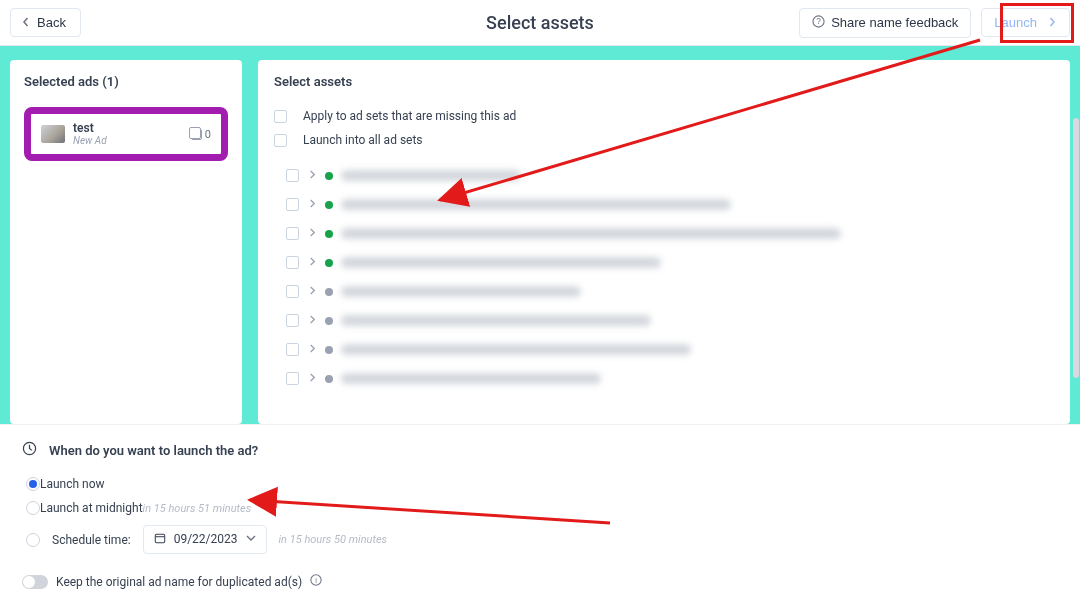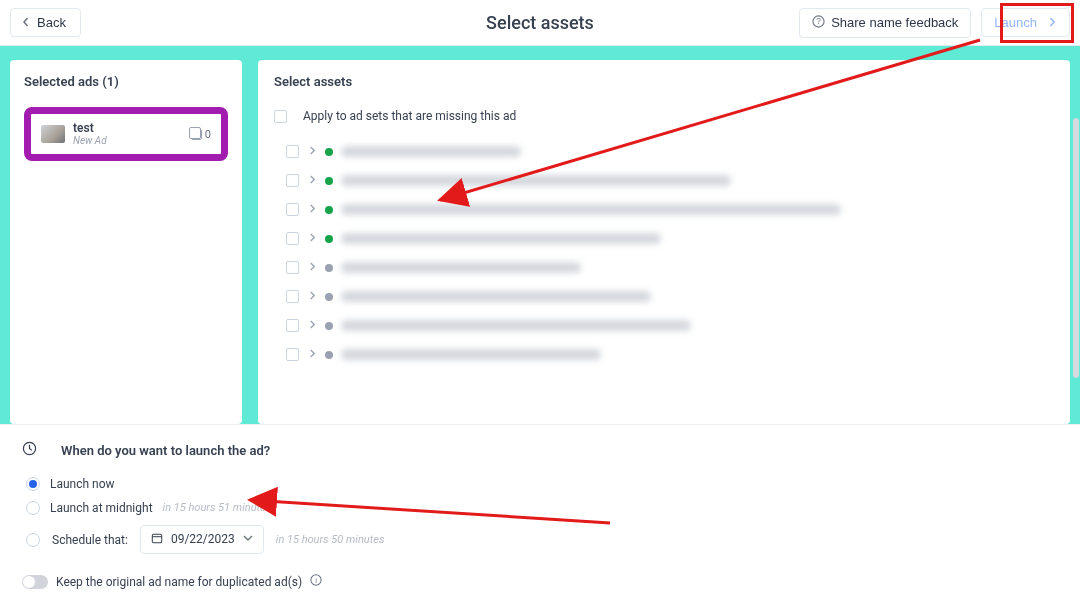--- a/index.html
+++ b/index.html
@@ -215,27 +215,26 @@
     background: #fff;
     border-top: 1px solid #eef0f3;
     padding: 16px 22px 16px 22px;
     font-size: 13px;
     color: #374151;
   }
   .bottom-title {
     font-weight: 600;
     display: flex;
     align-items: center;
-    gap: 24px;
+    gap: 12px;
     margin-bottom: 18px;
   }
   .radio-row {
     display: flex;
-    align-items: flex-start;
-    gap: 10px;
+    align-items: flex-end;
     font-size: 12px;
     margin-bottom: 10px;
     margin-left: 4px;
   }
   .radio {
     width: 14px; height: 14px;
     border: 1px solid #cbd5e1;
     border-radius: 50%;
     display: inline-flex;
     align-items: center;
@@ -355,20 +354,24 @@
     </div>
   </div>
 
   <div class="main">
     <div class="main-title">Select assets</div>
 
     <label class="check-line">
       <span class="cb"></span>
       <span>Apply to ad sets that are missing this ad</span>
     </label>
+    <label class="check-line">
+      <span class="cb"></span>
+      <span>Launch into all ad sets</span>
+    </label>
 
     <div class="asset-list" id="asset-list">
         <div class="asset-row">
           <span class="cb"></span>
           <span class="chev"><svg width="9" height="9" viewBox="0 0 10 10">
               <path d="M3 1l4 4-4 4" fill="none" stroke="#9aa2b1" stroke-width="1.5"></path>
             </svg></span>
           <span class="dot green"></span>
           <span class="blur-text" style="width:180px"></span>
         </div>
@@ -447,21 +450,21 @@
     <span class="radio selected"></span>
     <span>Launch now</span>
   </div>
   <div class="radio-row">
     <span class="radio"></span>
     <span>Launch at midnight</span>
     <span class="hint">in 15 hours 51 minutes</span>
   </div>
   <div class="sched-row">
     <span class="radio"></span>
-    <span>Schedule that:</span>
+    <span>Schedule time:</span>
     <div class="picker">
       <span>
         <svg width="12" height="12" viewBox="0 0 14 14">
             <rect x="1.5" y="2.5" width="11" height="10" rx="1.5" fill="none" stroke="#374151" stroke-width="1.2"></rect>
             <line x1="1.5" y1="5.5" x2="12.5" y2="5.5" stroke="#374151" stroke-width="1.2"></line>
           </svg>
       </span>
       <span>09/22/2023</span>
       <span>
         <svg width="10" height="10" viewBox="0 0 10 10">

